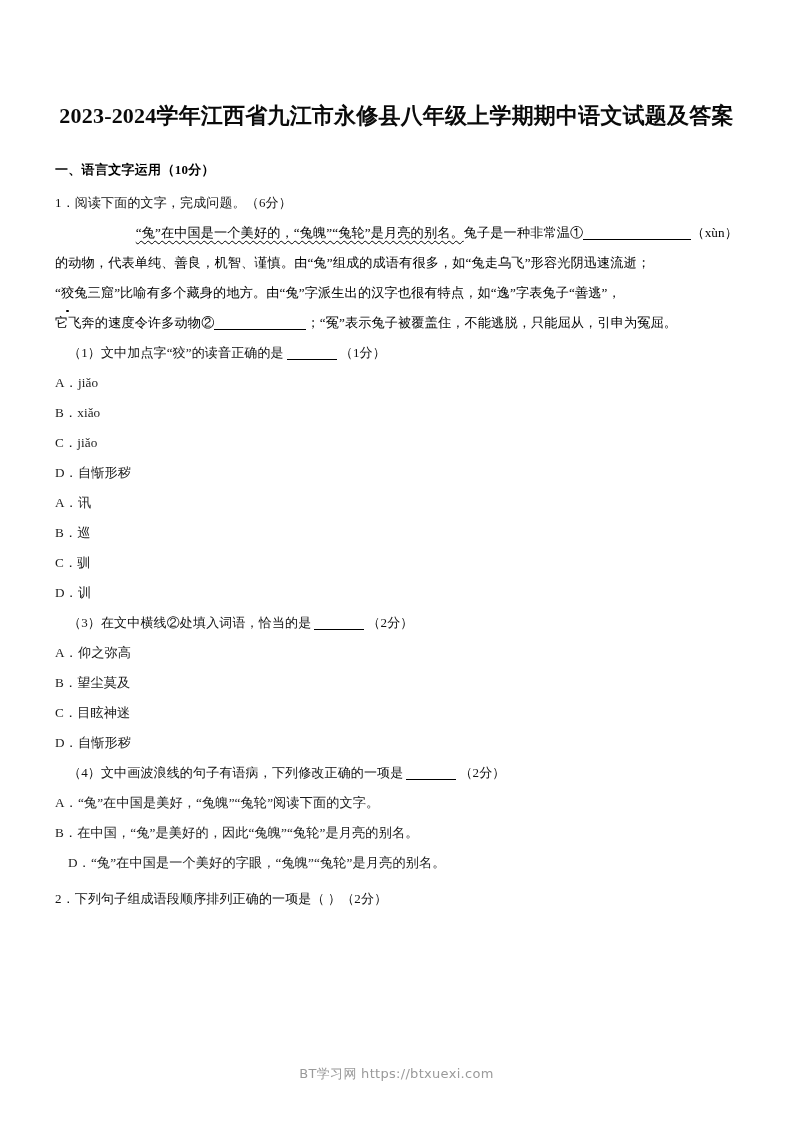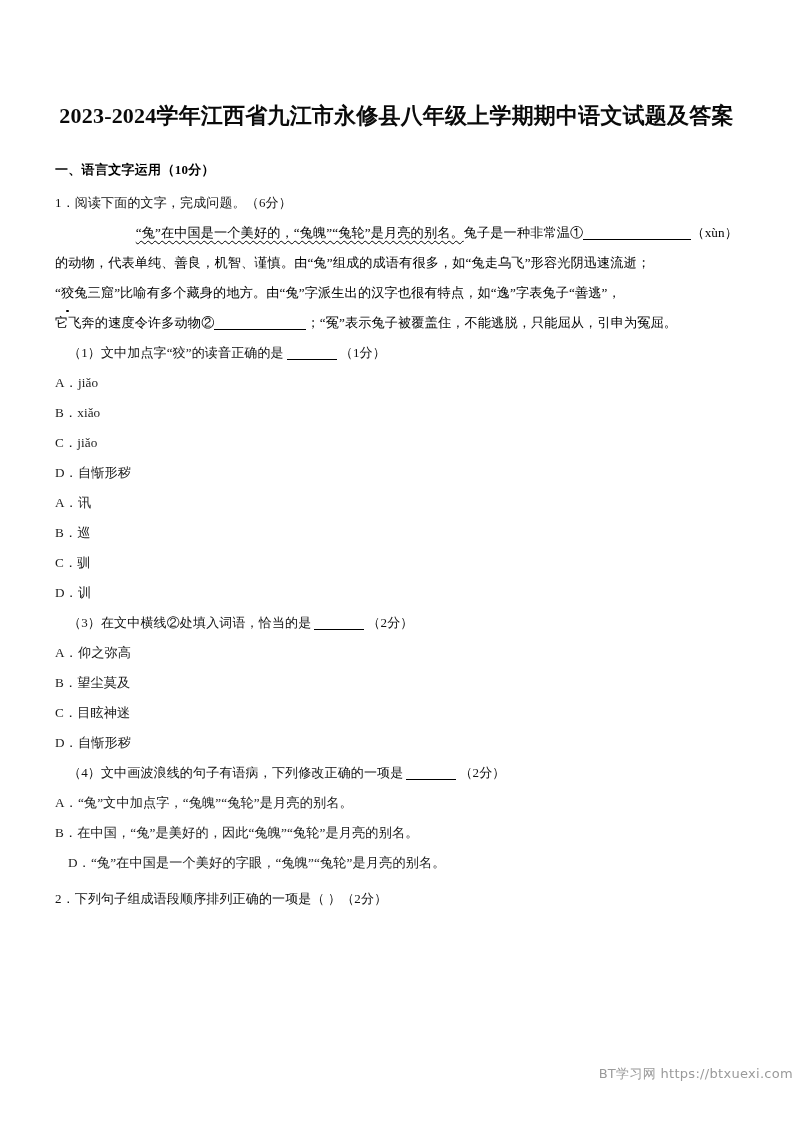--- a/index.html
+++ b/index.html
@@ -119,21 +119,21 @@
     vertical-align: -3px;
     margin: 0 3px;
   }
 
   
   .footer {
     position: absolute;
     left: 0;
     top: 1065px;
     width: 793px;
-    text-align: right;
+    text-align: center;
     font-family: "DejaVu Sans", "Liberation Sans", sans-serif;
     font-size: 13px;
     color: #9a9a9a;
     letter-spacing: 0.3px;
   }
 </style>
 </head>
 <body>
 
 <div class="page">
@@ -175,21 +175,21 @@
     <span>（3）在文中横线②处填入词语，恰当的是</span><span class="blank-short"></span><span>（2分）</span>
   </div>
   <div class="opt">A．仰之弥高</div>
   <div class="opt">B．望尘莫及</div>
   <div class="opt">C．目眩神迷</div>
   <div class="opt">D．自惭形秽</div>
 
   <div class="line indent2">
     <span>（4）文中画波浪线的句子有语病，下列修改正确的一项是</span><span class="blank-short"></span><span>（2分）</span>
   </div>
-  <div class="opt">A．“兔”文中加点字，“兔魄”“兔轮”是月亮的别名。</div>
+  <div class="opt">A．“兔”在中国是美好，“兔魄”“兔轮”阅读下面的文字。</div>
   <div class="opt">B．在中国，“兔”是美好的，因此“兔魄”“兔轮”是月亮的别名。</div>
   <div class="opt opt-indent">D．“兔”在中国是一个美好的字眼，“兔魄”“兔轮”是月亮的别名。</div>
 
   <div class="line q-num">2．下列句子组成语段顺序排列正确的一项是（    ）（2分）</div>
 
 </div>
 
 <div class="footer">BT学习网 https://btxuexi.com</div>
 
 </body></html>

